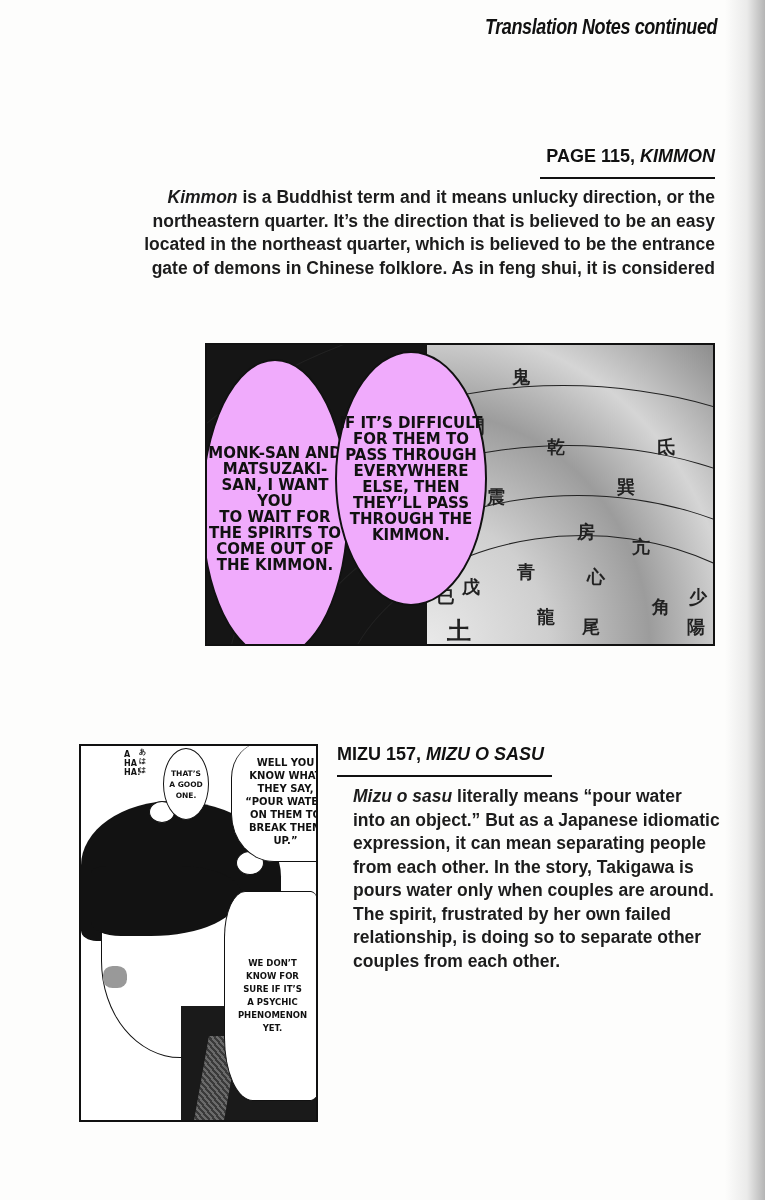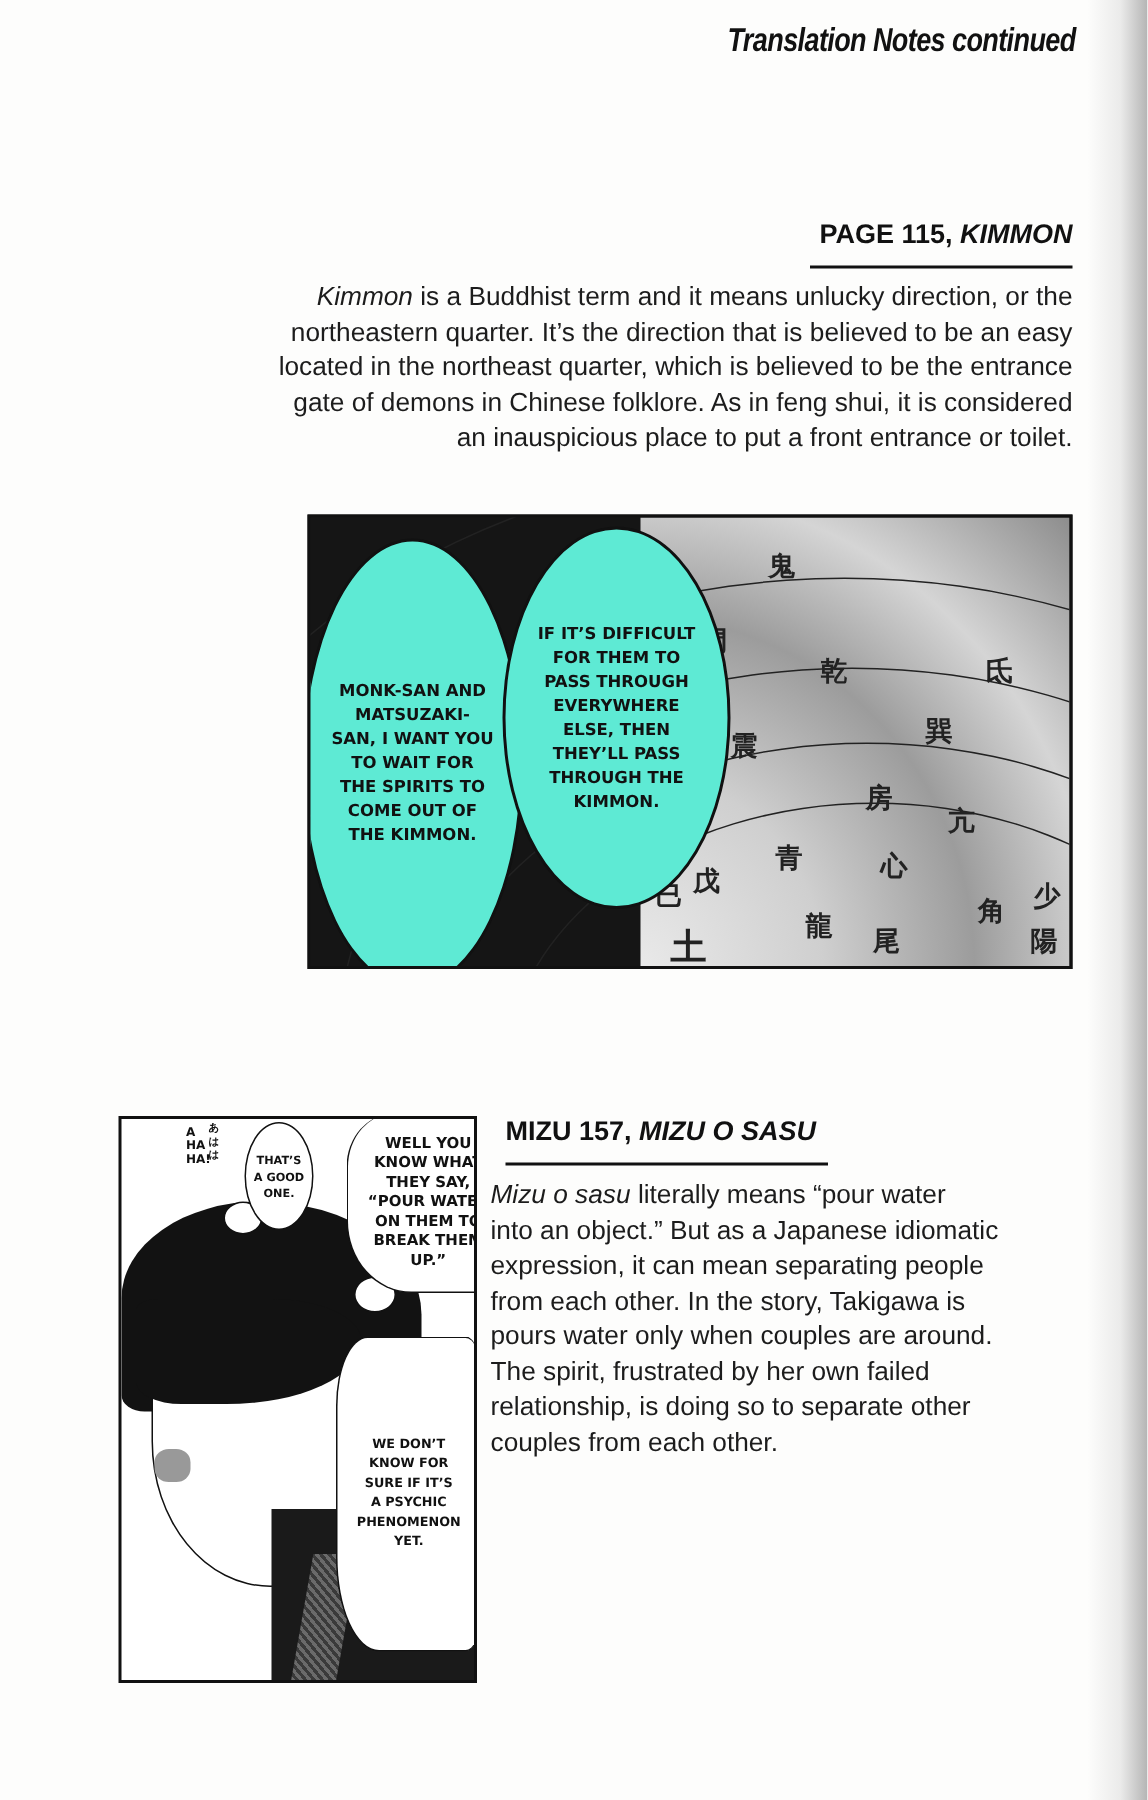--- a/index.html
+++ b/index.html
@@ -20,42 +20,42 @@
       font-size: 22px; letter-spacing: -0.5px;
       transform: scaleX(0.82); transform-origin: right center;
       color: #111;
     }
     .section-head {
       position: absolute; font-weight: bold; font-size: 18px; color: #111;
     }
     .section-head i { font-style: italic; }
     .rule { position: absolute; height: 2px; background: #111; }
     .body-text {
-      position: absolute; font-size: 17.5px; line-height: 23.5px; color: #1c1c1c;
+      position: absolute; font-size: 17.5px; line-height: 23.5px; color: #1c1c1c; font-weight: bold;
     }
     .body-text i { font-style: italic; }
     .right { text-align: right; }
 
     
     .panel1 {
       position: absolute; left: 205px; top: 343px; width: 510px; height: 303px;
       border: 2px solid #111; box-sizing: border-box; overflow: hidden;
       background: #1b1b1b;
     }
     .p1-left-dark { position:absolute; left:0; top:0; width:260px; height:100%; background:#151515; }
     .p1-map {
       position:absolute; left:220px; top:0; right:0; bottom:0;
       background: radial-gradient(ellipse at 0% 100%, #e9e9e9 0%, #cfcfcf 30%, #9c9c9c 55%, #d5d5d5 75%, #8d8d8d 100%);
     }
     .ring { position:absolute; border:1.5px solid #222; border-radius:50%; }
     .glyph { position:absolute; font-family:"DejaVu Sans", sans-serif; font-size:18px; color:#222; font-weight:bold; }
     .bubble {
-      position:absolute; background:#5eead4; border:2px solid #111; border-radius:50%;
+      position:absolute; background:#f0abfc; border:2px solid #111; border-radius:50%;
       display:flex; align-items:center; justify-content:center; text-align:center;
-      font-family:"DejaVu Sans", sans-serif; font-size:11px; line-height:16px; font-weight:bold;
+      font-family:"DejaVu Sans", sans-serif; font-size:15px; line-height:16px; font-weight:bold;
       color:#111; box-sizing:border-box;
     }
     .bubble span { display:block; white-space:pre-line; }
 
     
     .panel2 {
       position:absolute; left:79px; top:744px; width:239px; height:378px;
       border:2px solid #111; box-sizing:border-box; overflow:hidden; background:#fff;
     }
     .hair { position:absolute; background:#121212; }
@@ -84,21 +84,20 @@
 <div class="section-head" style="top:146px; right:50px;">
   <span>PAGE 115, </span><i>KIMMON</i>
 </div>
 <div class="rule" style="top:177px; left:540px; width:175px;"></div>
 
 <div class="body-text right" style="top:186px; right:50px; width:600px;">
   <div><i>Kimmon</i> <span>is a Buddhist term and it means unlucky direction, or the</span></div>
   <div>northeastern quarter. It’s the direction that is believed to be an easy</div>
   <div>located in the northeast quarter, which is believed to be the entrance</div>
   <div>gate of demons in Chinese folklore. As in feng shui, it is considered</div>
-  <div>an inauspicious place to put a front entrance or toilet.</div>
 </div>
 
 <div class="panel1">
   <div class="p1-left-dark"></div>
   <div class="p1-map">
     <div class="ring" style="left:-330px; top:-40px; width:930px; height:660px;"></div>
     <div class="ring" style="left:-260px; top:40px; width:790px; height:560px;"></div>
     <div class="ring" style="left:-200px; top:100px; width:680px; height:470px;"></div>
     <div class="ring" style="left:-140px; top:150px; width:580px; height:410px;"></div>
     <div class="ring" style="left:-90px; top:190px; width:490px; height:360px;"></div>
@@ -181,21 +180,21 @@
 PHENOMENON
 YET.</span>
   </div>
 </div>
 
 <div class="section-head" style="top:744px; left:337px;">
   <span>MIZU 157, </span><i>MIZU O SASU</i>
 </div>
 <div class="rule" style="top:775px; left:337px; width:215px;"></div>
 
-<div class="body-text" style="top:785px; left:327px; width:400px;">
+<div class="body-text" style="top:785px; left:353px; width:400px;">
   <div><i>Mizu o sasu</i> <span>literally means “pour water</span></div>
   <div>into an object.” But as a Japanese idiomatic</div>
   <div>expression, it can mean separating people</div>
   <div>from each other. In the story, Takigawa is</div>
   <div>pours water only when couples are around.</div>
   <div>The spirit, frustrated by her own failed</div>
   <div>relationship, is doing so to separate other</div>
   <div>couples from each other.</div>
 </div>
 

